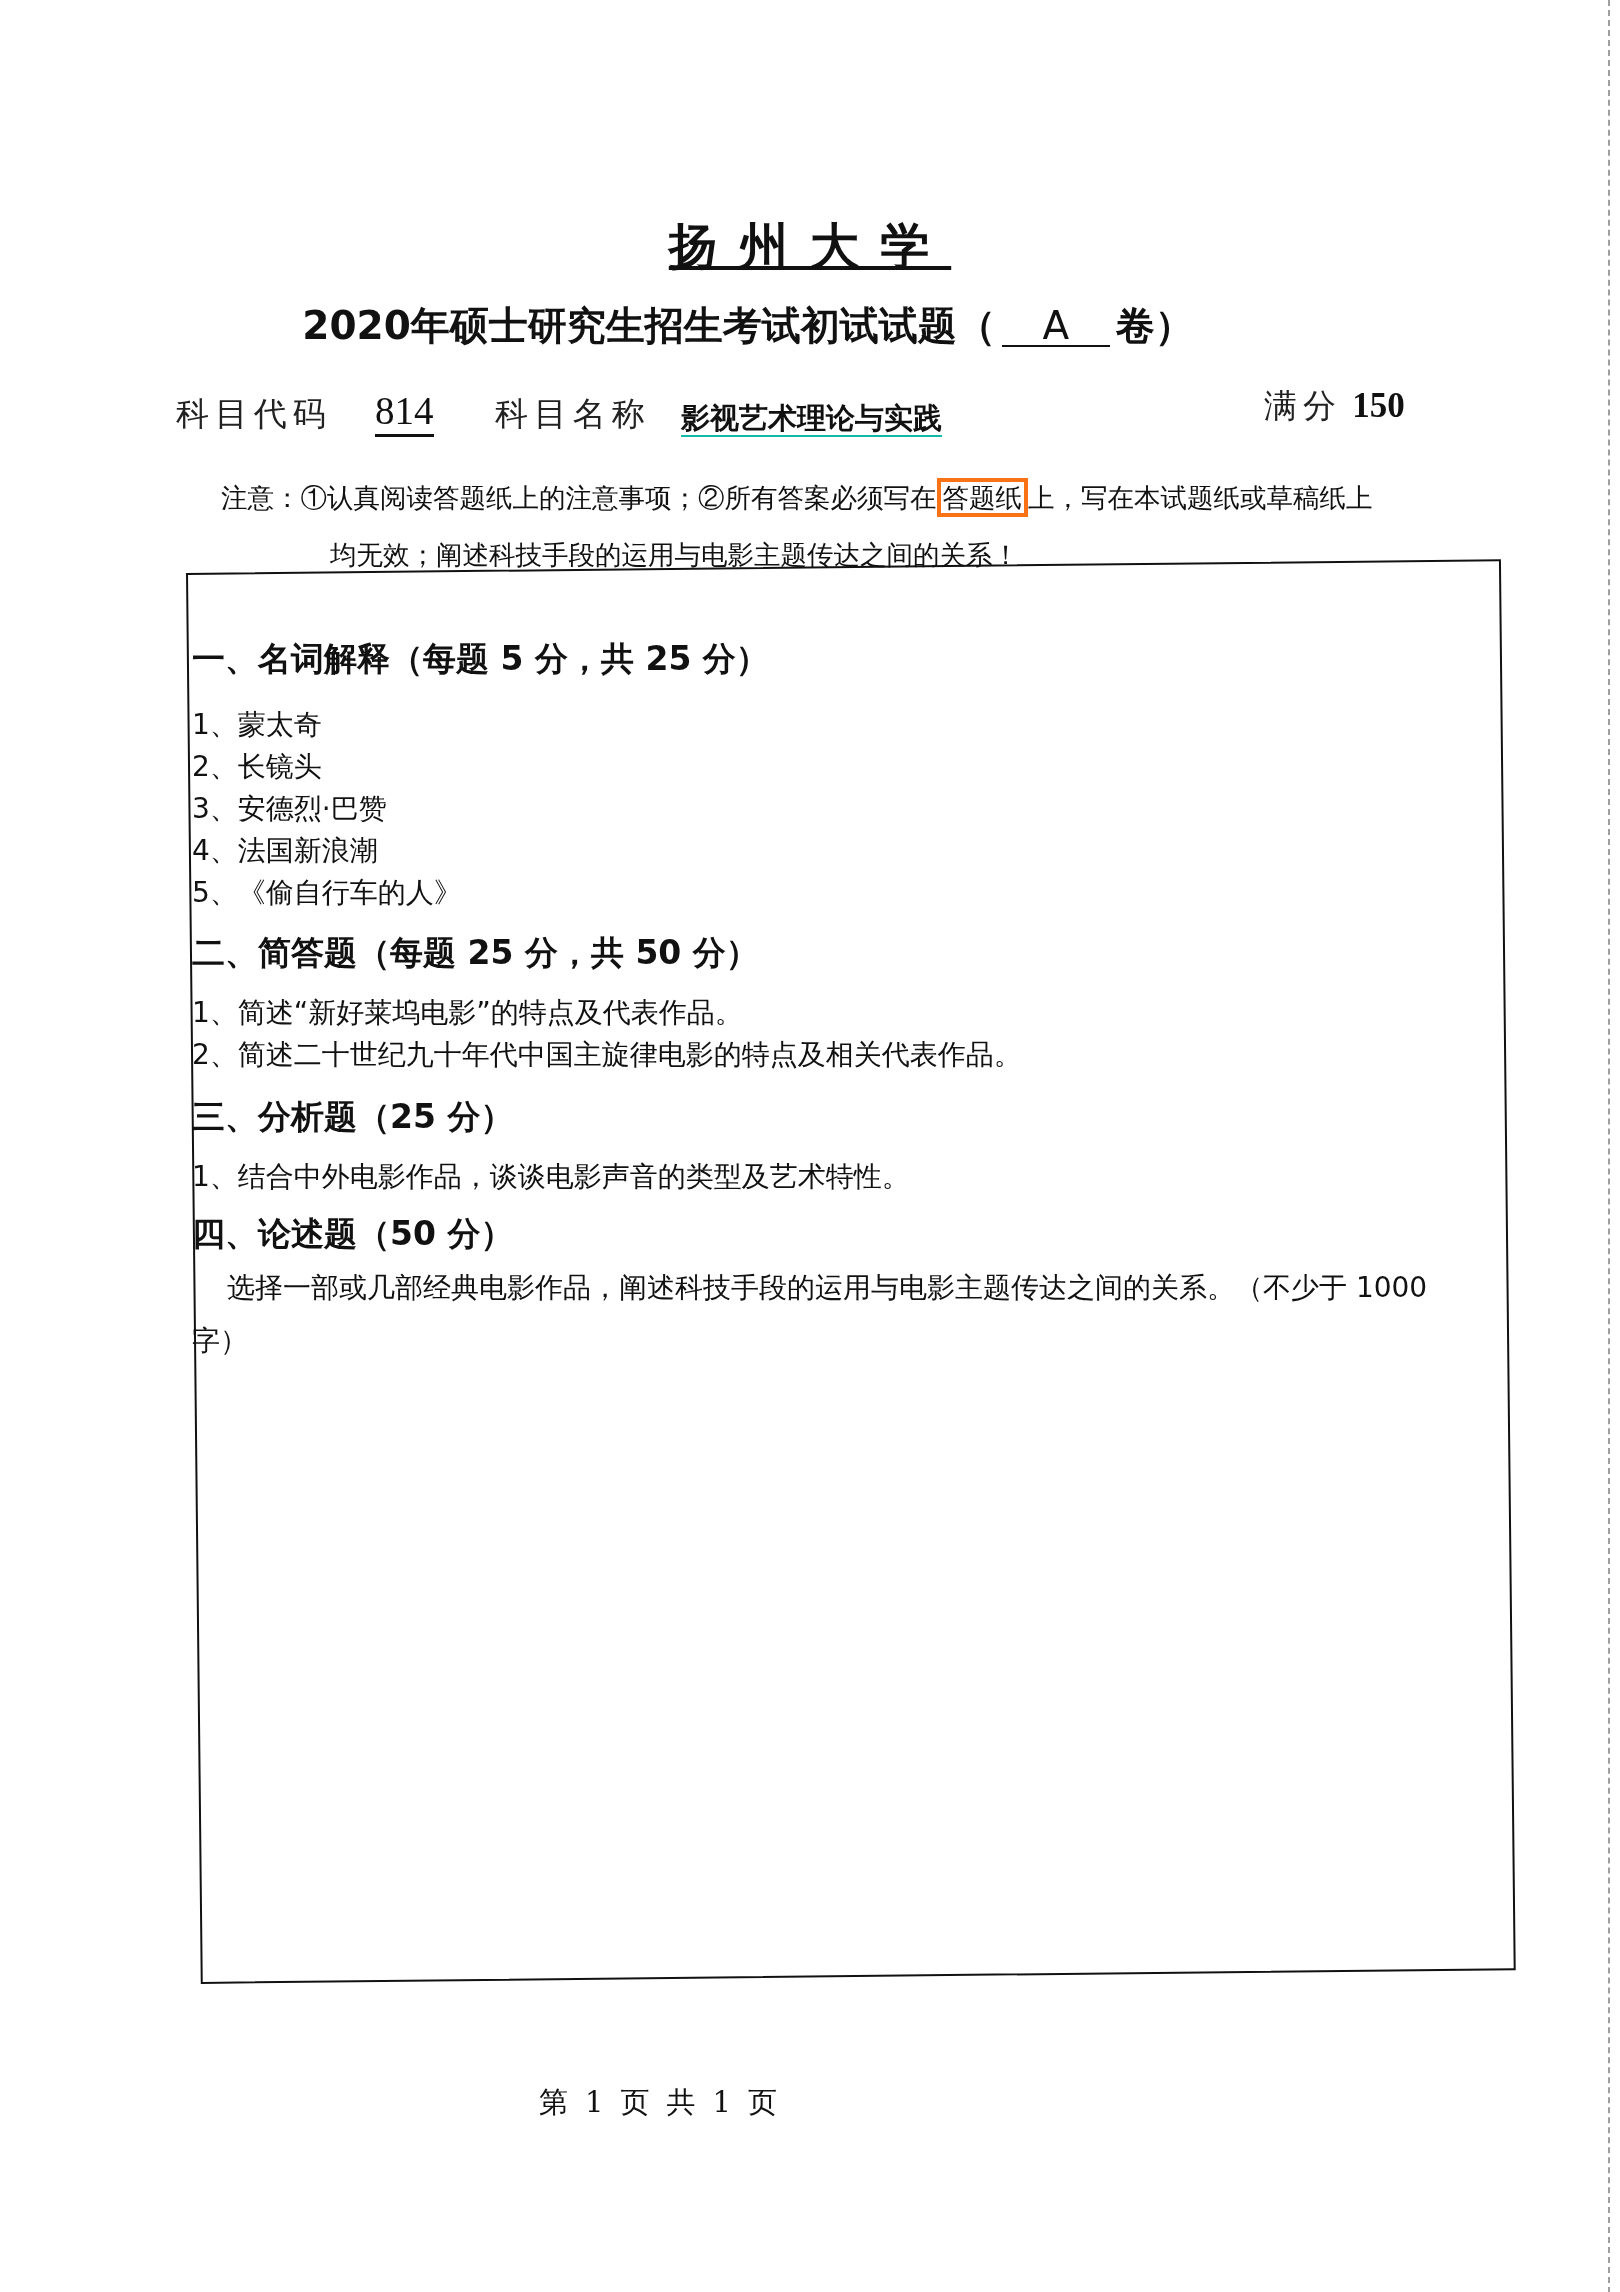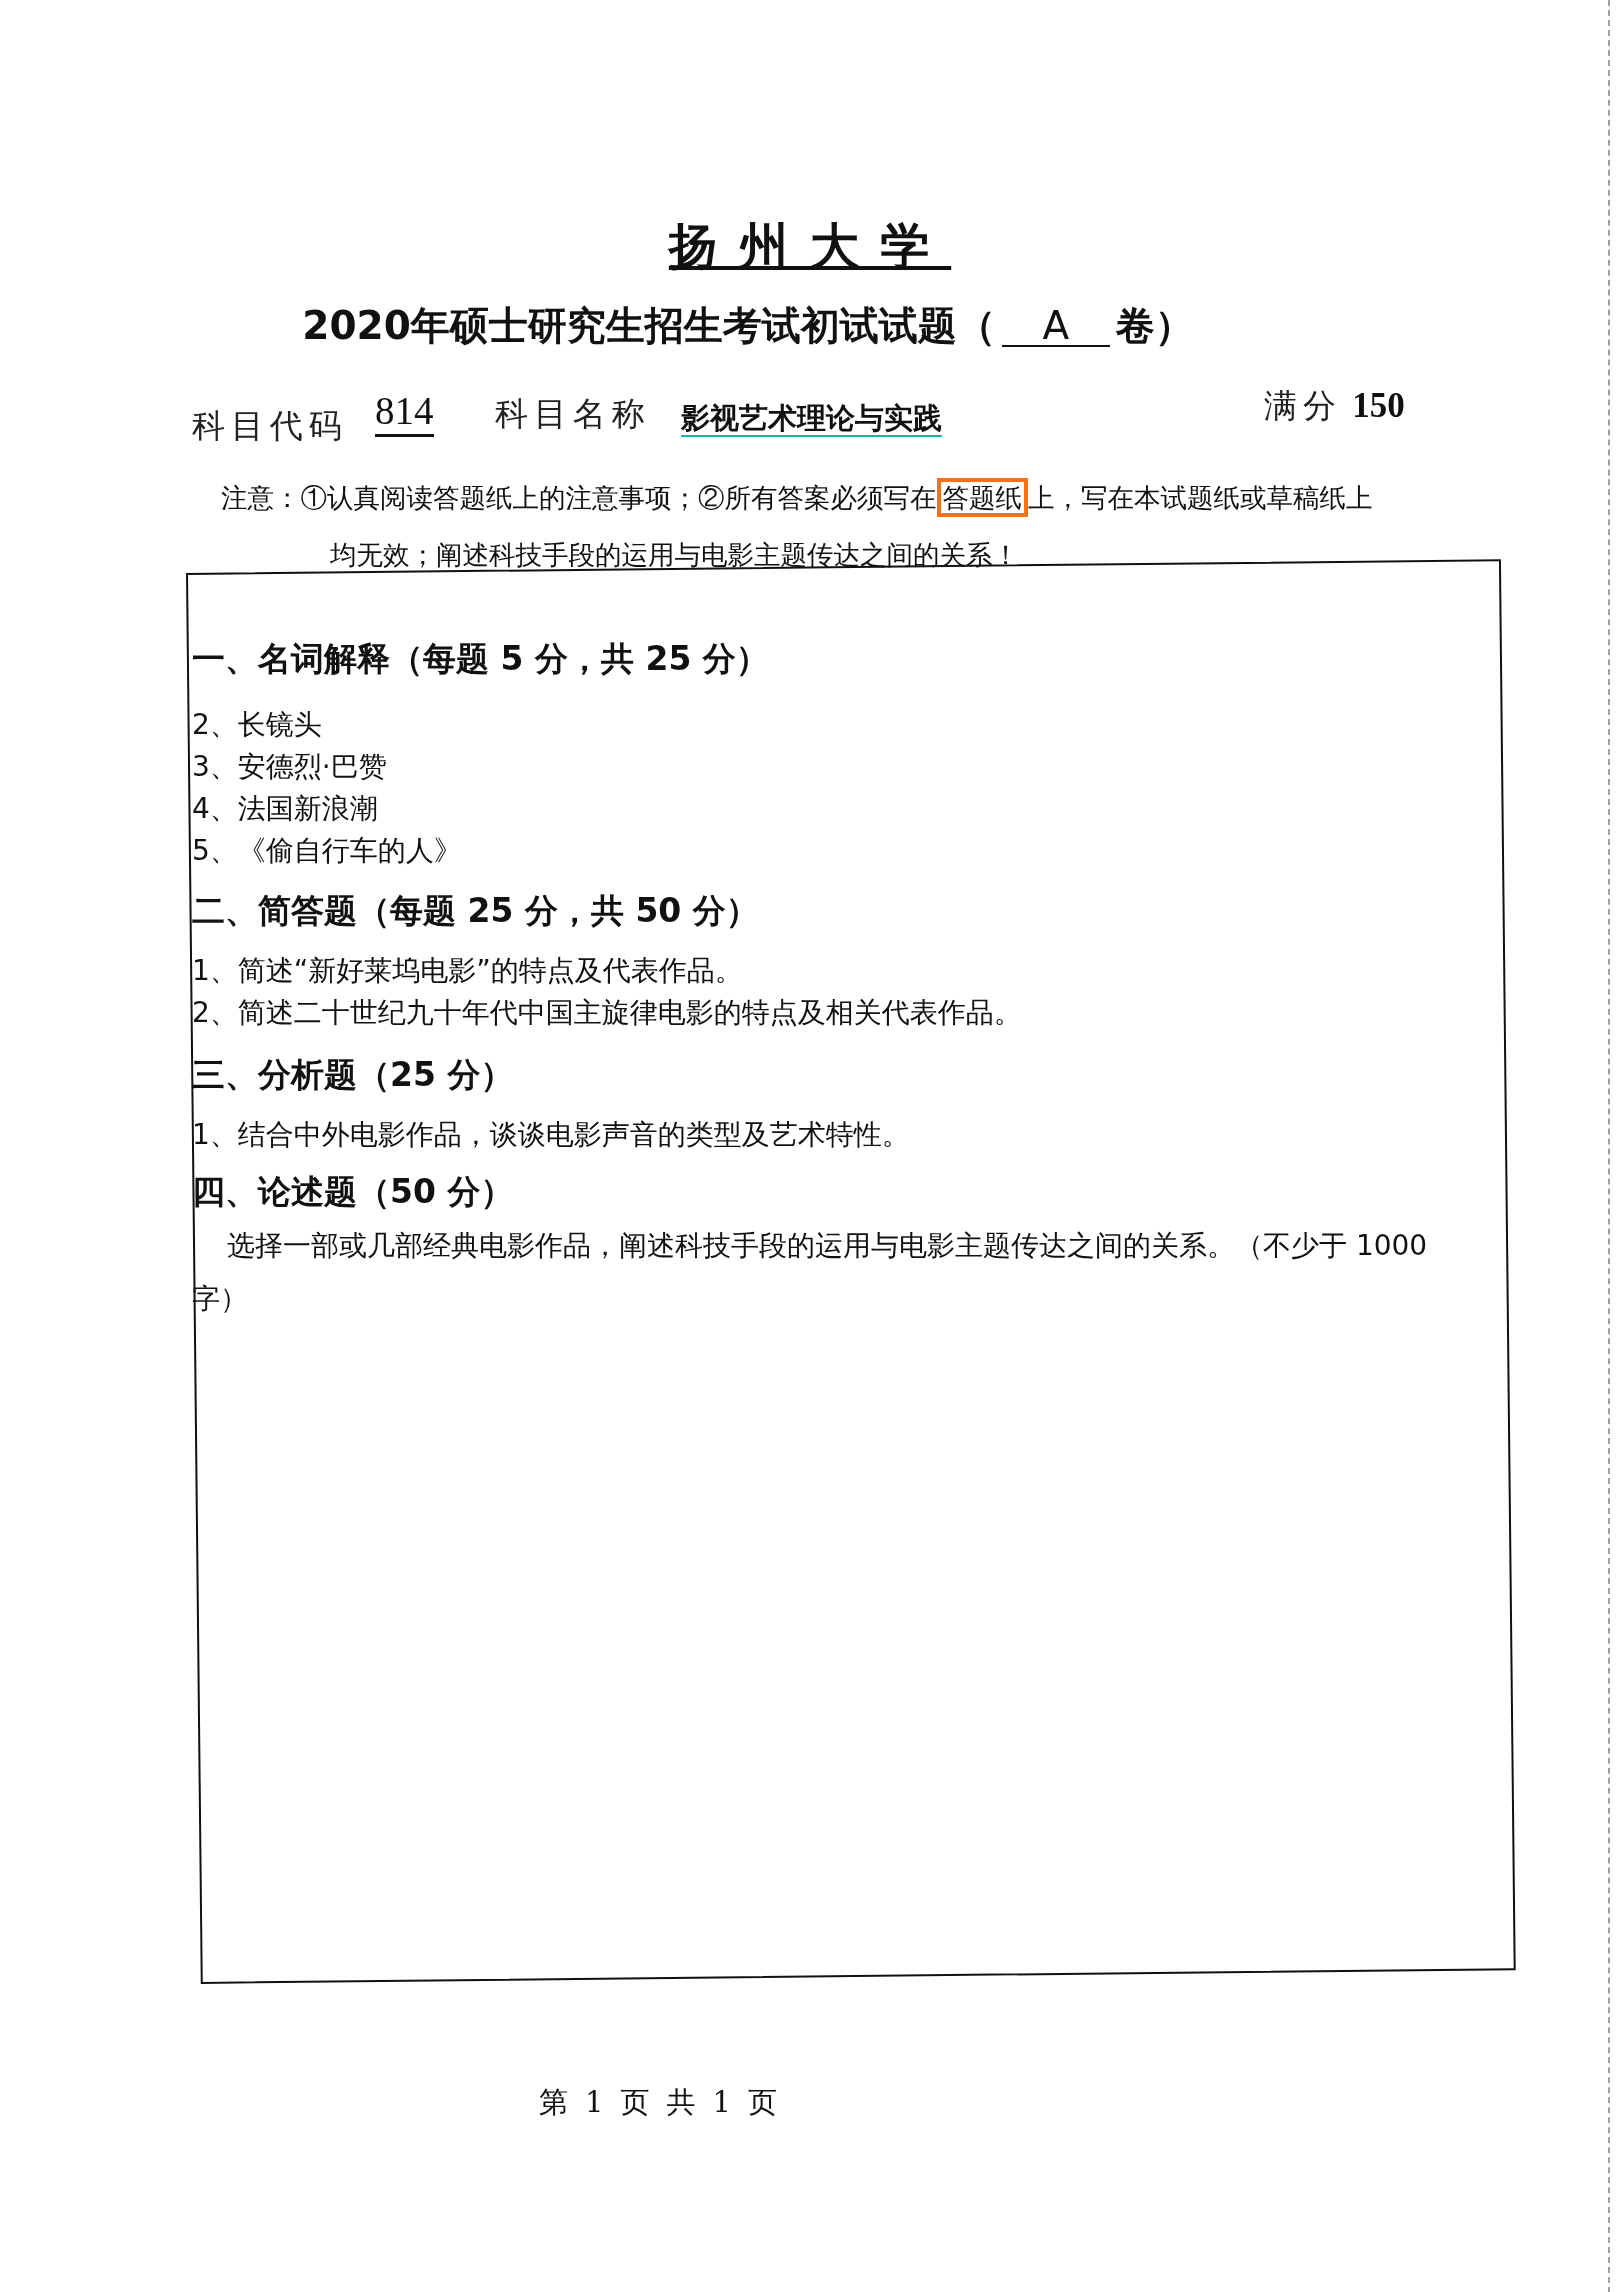--- a/index.html
+++ b/index.html
@@ -58,40 +58,41 @@
 <body>
 
 <div class="edge-line"></div>
 
 <div class="abs title">扬州大学</div>
 
 <div class="abs subtitle">
   <span>2020年硕士研究生招生考试初试试题（</span><span class="paper-blank">A</span><span>卷）</span>
 </div>
 
-<div class="abs subject-row" style="left:192px;margin-top:12px;"><span class="label-light">科目代码</span></div>
+<div class="abs subject-row" style="left:176px;"><span class="label-light">科目代码</span></div>
 <div class="abs subject-row" style="left:355px; top:388px;"><span class="code-val">814</span></div>
 <div class="abs subject-row" style="left:495px;"><span class="label-light">科目名称</span></div>
 <div class="abs subject-row" style="left:681px; top:397px;"><span class="name-val">影视艺术理论与实践</span></div>
 <div class="abs subject-row" style="left:1264px; top:384px;">
   <span class="label-light">满分</span>
   <span class="score">150</span>
 </div>
 
 <div class="abs notice" style="left:221px; top:480px;">
   <span>注意：</span><span>①认真阅读答题纸上的注意事项；②所有答案必须写在</span><span class="boxed">答题纸</span><span>上，写在本试题纸或草稿纸上</span>
 </div>
 <div class="abs notice" style="left:330px; top:537px;">均无效；阐述科技手段的运用与电影主题传达之间的关系！</div>
 
 <div class="frame"></div>
 
 <div class="content">
   <div>
     <p class="sec-h">一、名词解释（每题 5 分，共 25 分）</p>
     <div style="height:21.6px"></div>
+    <p class="item">1、蒙太奇</p>
     <p class="item">2、长镜头</p>
     <p class="item">3、安德烈·巴赞</p>
     <p class="item">4、法国新浪潮</p>
     <p class="item">5、《偷自行车的人》</p>
   </div>
   <div style="height:17.6px"></div>
   <div>
     <p class="sec-h">二、简答题（每题 25 分，共 50 分）</p>
     <div style="height:15.7px"></div>
     <p class="item">1、简述“新好莱坞电影”的特点及代表作品。</p>

